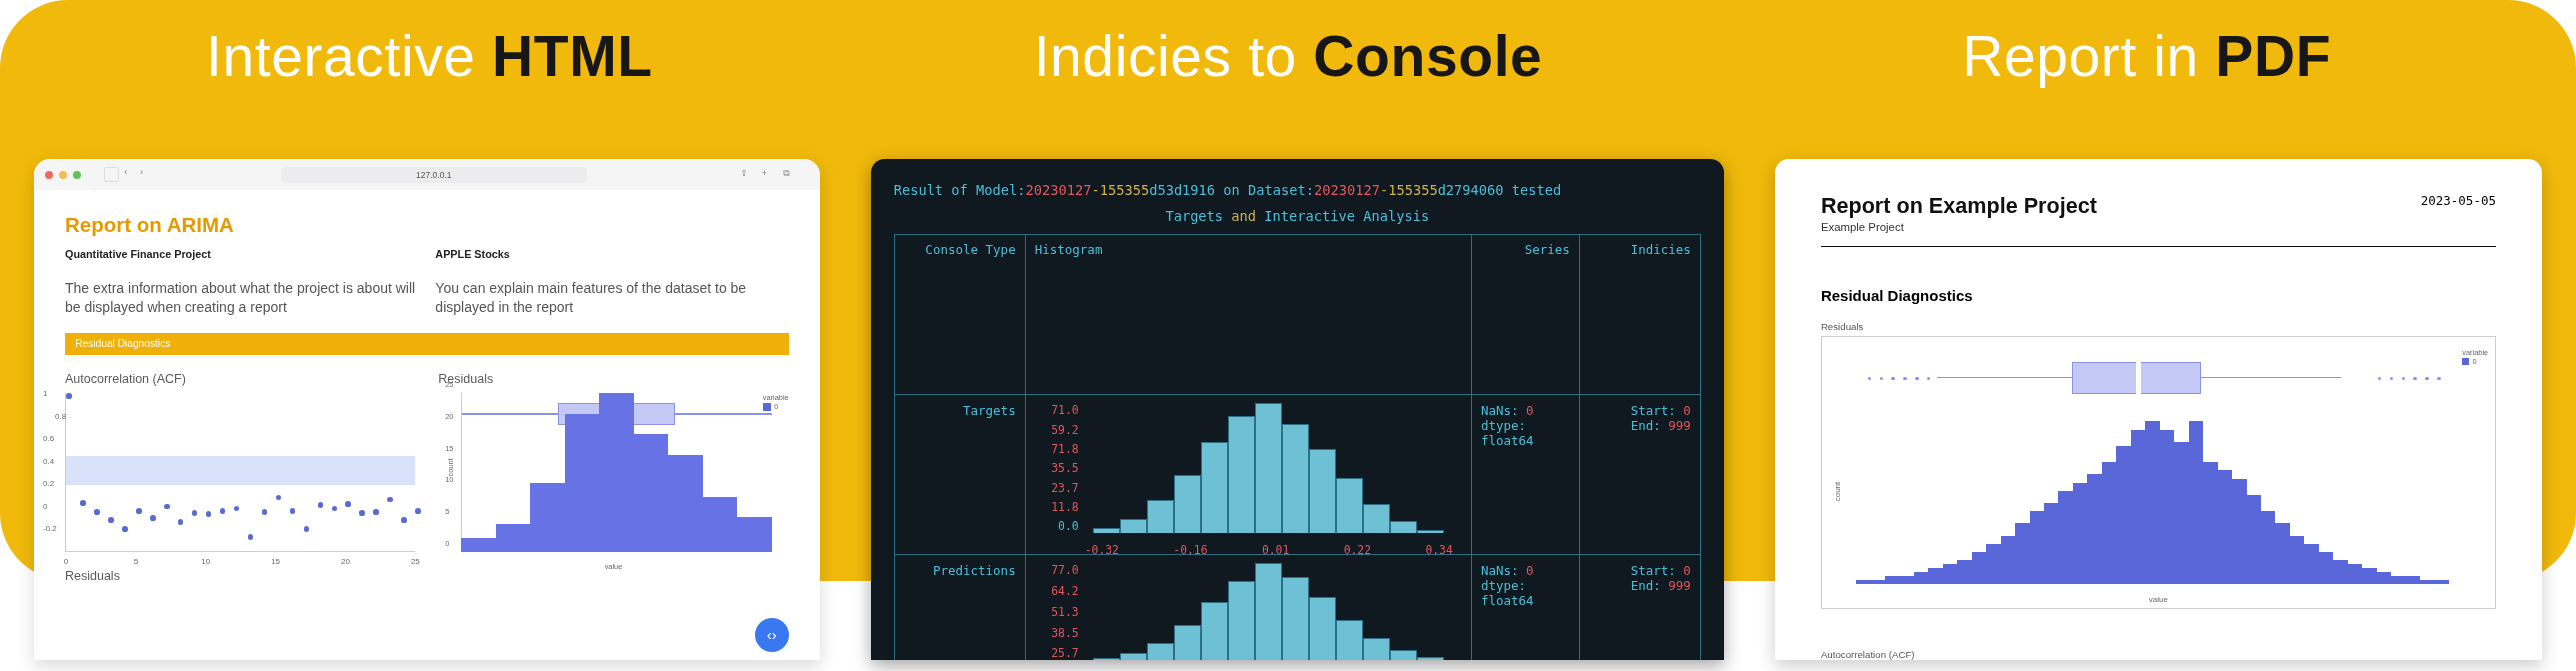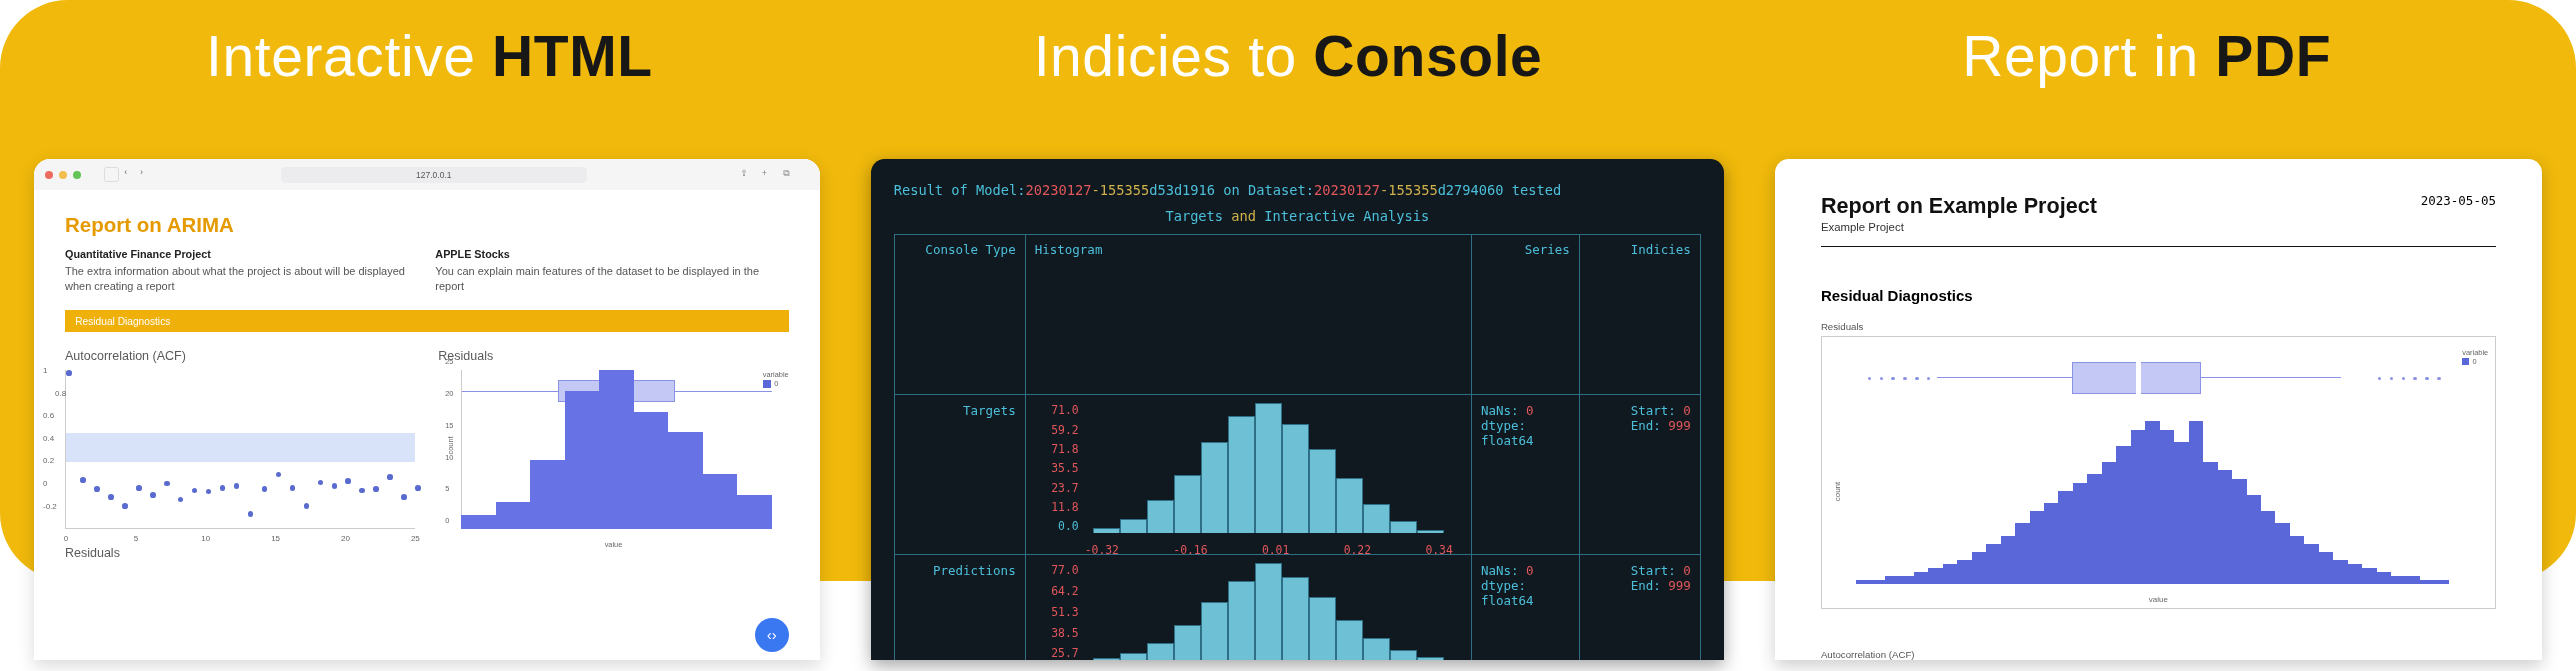--- a/index.html
+++ b/index.html
@@ -34,21 +34,21 @@
 .bar-btn { width: 15px; height: 15px; border: 0.6px solid #ccc; border-radius: 2.8px; opacity: .6; }
 .url { flex: 1; margin: 0 148px 0 125px; background: #ececee; border-radius: 4.6px; height: 16px; display:flex;align-items:center;justify-content:center; font-size: 8.5px; color:#555;}
 .bar-right { width:68px; display:flex; gap:9px; }
 .bar-icon { width:12.5px; height:12.5px; opacity:.5; }
 
 .html-body { padding: 23px 31px 0; }
 .report-title { font-size: 20.5px; font-weight: 700; color: #e59a00; }
 .three-col { display: flex; gap: 17px; margin-top: 11.4px; }
 .col { flex:1; }
 .col h4 { font-size: 10.8px; color:#222; font-weight:600; }
-.col p { font-size: 11px; color:#555; margin-top:4px; line-height:1.3; }
+.col p { font-size: 14px; color:#555; margin-top:19px; line-height:1.3; }
 .section-bar { margin-top: 17px; background:#f0b00a; color:#fff; font-size:10.2px; padding:5.7px 10.2px; }
 
 .charts-row { display:flex; gap:23px; margin-top:17px; }
 .chart-card { flex:1; }
 .chart-title { font-size:12.5px; color:#5a5a5a; margin-bottom:6.8px; }
 .chart-frame { background:#fff; position:relative; }
 .legend-right { position:absolute; right:0; top:0; font-size:7.4px; color:#666; }
 .legend-right .sq { display:inline-block;width:8px;height:8px;background:#5a67d8;margin-right:3.4px;vertical-align:middle;}
 
 

